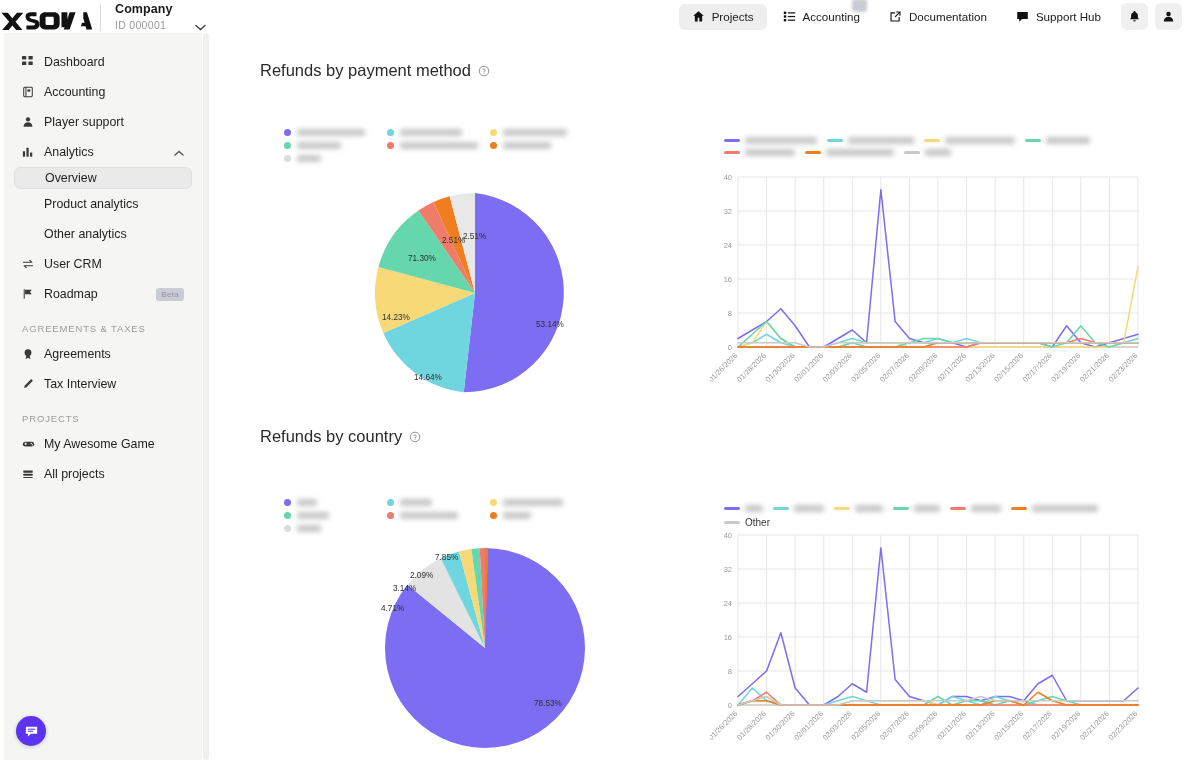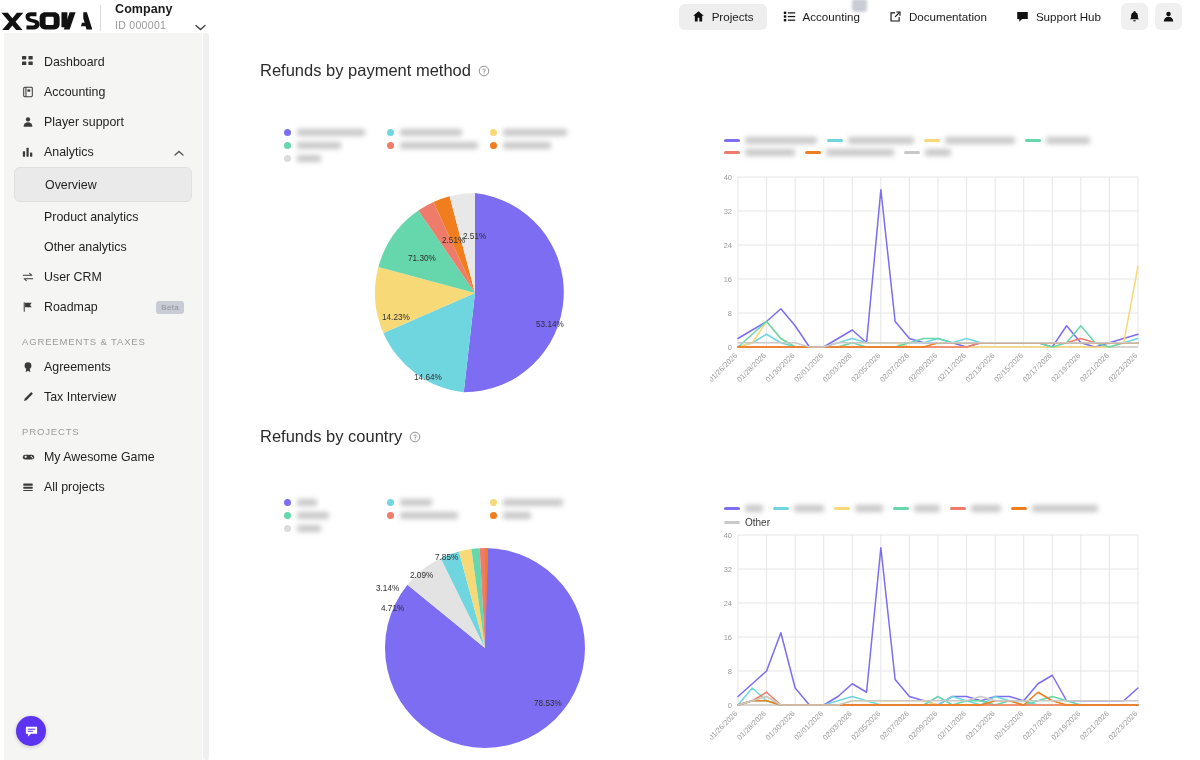--- a/index.html
+++ b/index.html
@@ -64,21 +64,21 @@
   .side-list { padding-top: 14px; }
   .side-item {
     display: flex; align-items: center; height: 30px;
     margin: 0 10px; padding: 0 8px; border-radius: 6px;
     font-size: 12.4px; color: #1f1f1f; cursor: pointer; position: relative;
   }
   .side-item .si-icon { width: 22px; display:flex; align-items:center; color:#3a3a3a; }
   .side-item .si-label { flex: 1; }
   .side-item.sub { padding-left: 30px; }
   .side-item.sub .si-label { margin-left: 0; }
-  .side-item.selected { background: #eaeaea; border: 1px solid #e0e0e0; height: 35px; }
+  .side-item.selected { background: #eaeaea; border: 1px solid #e0e0e0; height: 22px; }
   .side-caret { color: #555; font-size: 10px; margin-left: auto; }
   .beta-badge {
     background: #c9ccd4; color: #8d939e; font-size: 8px; border-radius: 3px;
     padding: 2px 5px; filter: blur(.3px); letter-spacing: .3px;
   }
   .side-section {
     font-size: 9.5px; color: #9b9b9b; letter-spacing: .85px;
     margin: 14px 0 5px 18px; text-transform: uppercase;
   }
   .chat-fab {
@@ -583,21 +583,21 @@
             <path d="M0 0 L-13.61 -99.07 A100 100 0 0 1 -5.31 -99.86 Z" fill="#66d6ac"></path>
 
             <path d="M0 0 L-5.31 -99.86 A100 100 0 0 1 2.98 -99.96 Z" fill="#ef7b6b"></path>
 
             <path d="M0 0 L2.98 -99.96 A100 100 0 0 1 0 -100 Z" fill="#f07e1e"></path>
           </g>
         </svg>
         <span class="pie-label" style="left:170px; top:166px;">78.53%</span>
         <span class="pie-label" style="left:71px; top:20px;">7.85%</span>
         <span class="pie-label" style="left:17px; top:71px;">4.71%</span>
-        <span class="pie-label" style="left:12px; top:51px;">3.14%</span>
+        <span class="pie-label" style="left:29px; top:51px;">3.14%</span>
         <span class="pie-label" style="left:46px; top:38px;">2.09%</span>
       </div>
 
       <div class="legend-lines" style="position:absolute; left:512px; top:472px; width:430px;">
         <div class="legend-line-item">
             <span class="lline" style="background:#7c6df2"></span>
             <span class="ltext2" style="width:18px"></span>
           </div>
         <div class="legend-line-item">
             <span class="lline" style="background:#6fd6e0"></span>

